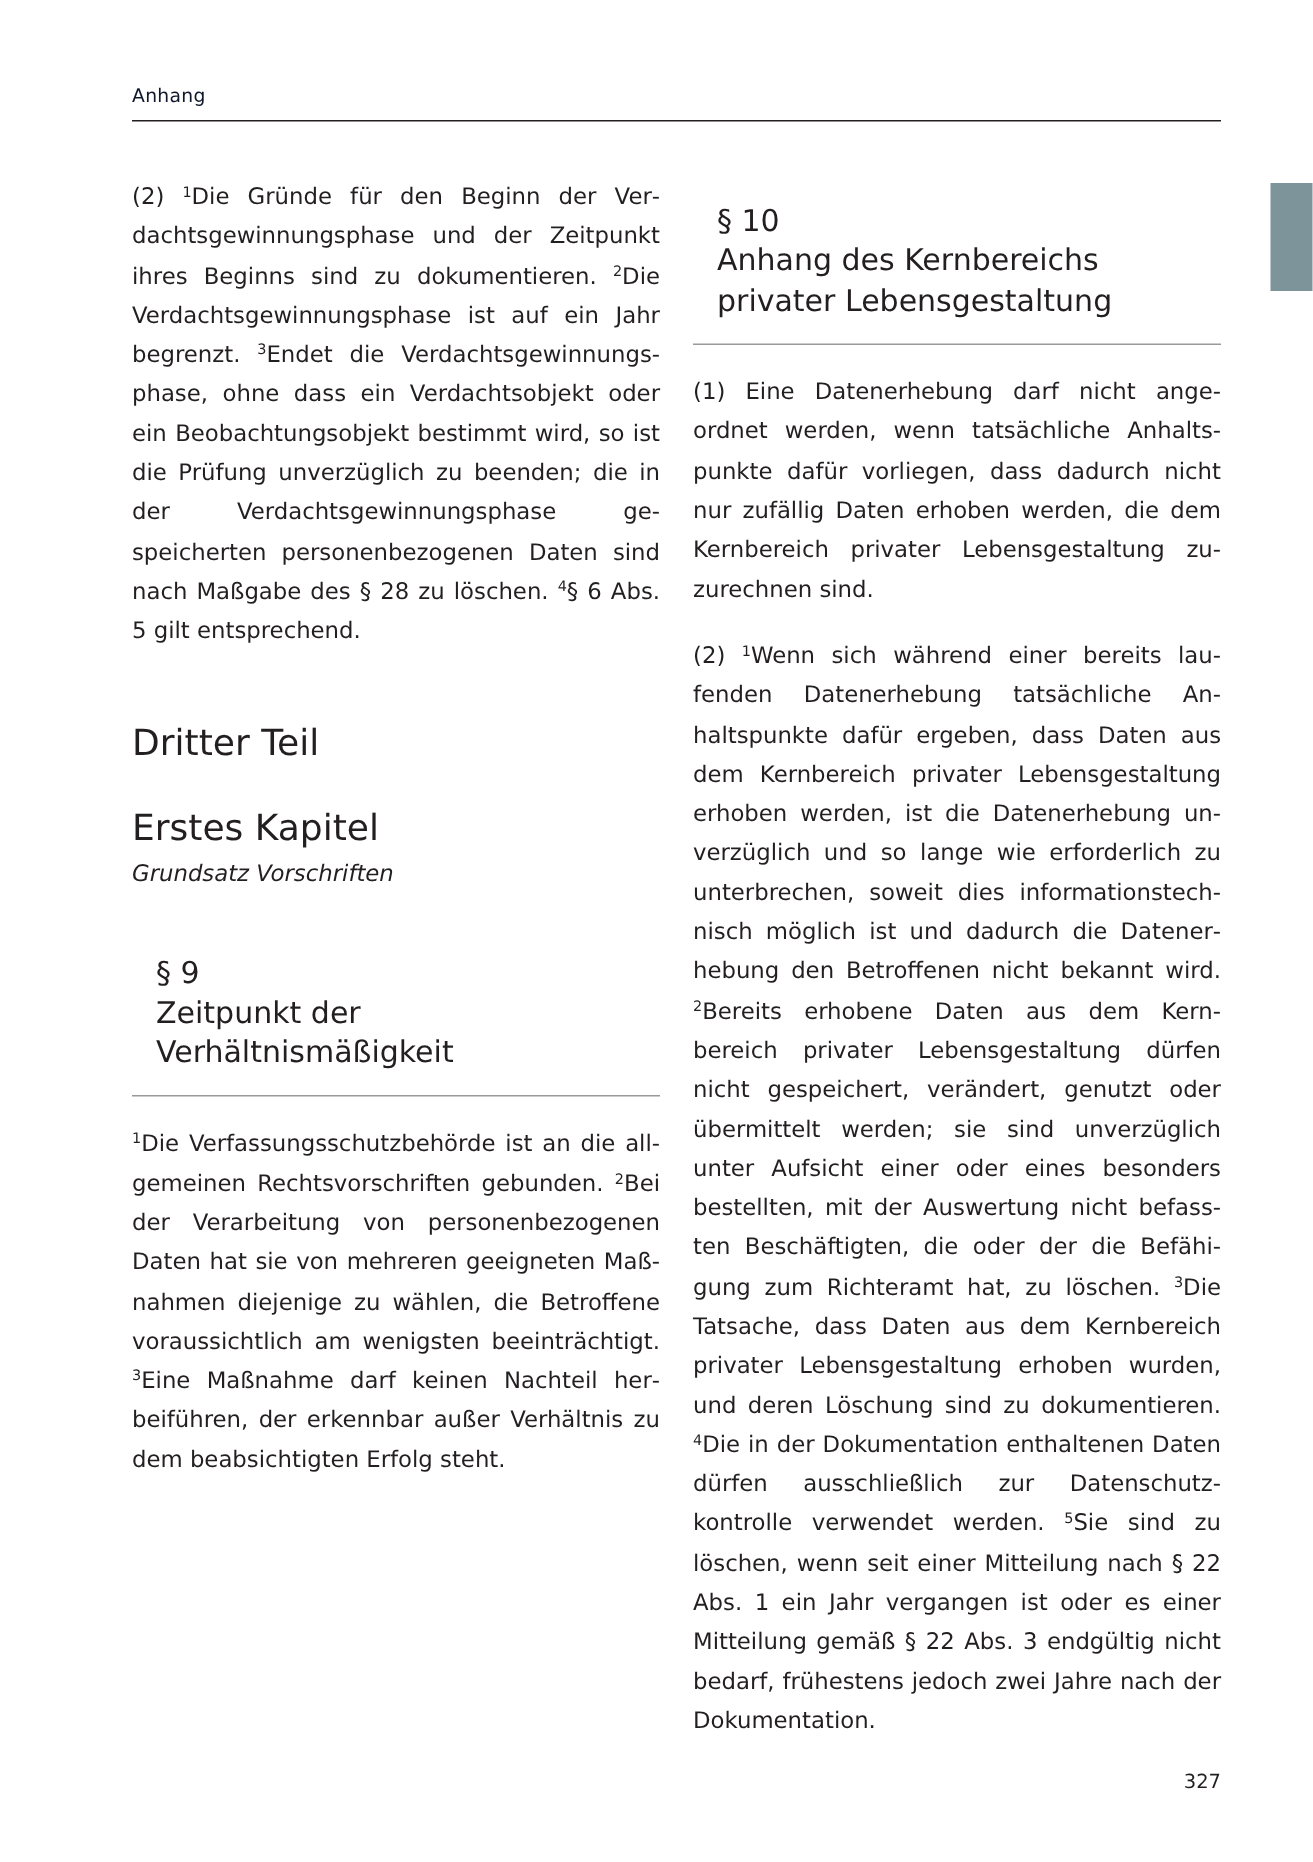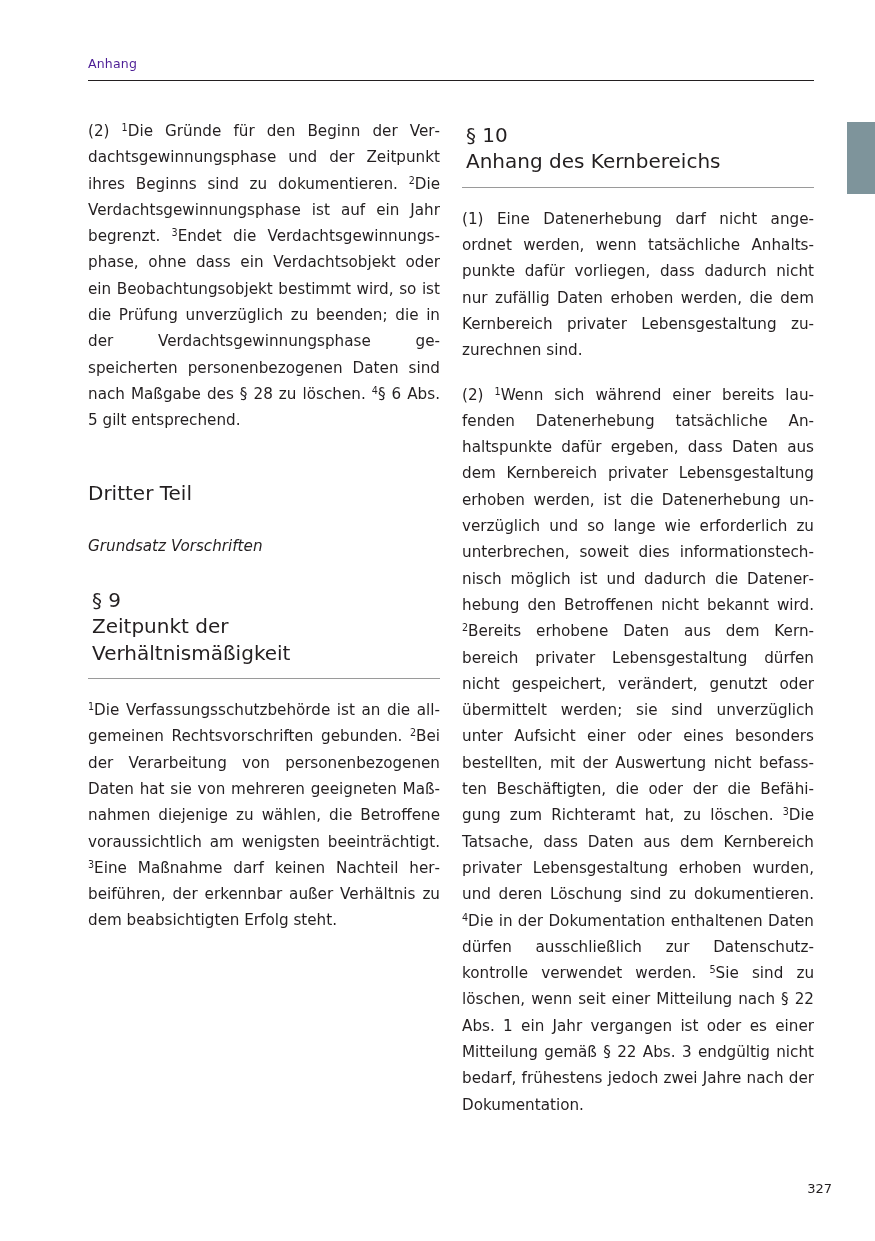--- a/index.html
+++ b/index.html
@@ -24,21 +24,21 @@
   
   .runhead {
     position: absolute;
     left: 88px;
     top: 56px;
     width: 726px;
   }
   .runhead-label {
     font-size: 12.5px;
     letter-spacing: 0.2px;
-    color: #4c1d95;
+    color: #0f172a;
     line-height: 1.2;
   }
   .runhead-rule {
     margin-top: 9px;
     border-bottom: 1px solid #231f20;
     width: 726px;
   }
 
   
   .side-tab {
@@ -70,50 +70,50 @@
   p + p { margin-top: 18px; }
 
   .sup {
     font-size: 9.6px;
     vertical-align: 0.52em;
     line-height: 0;
   }
 
   
   .part-title {
-    font-size: 20px;
+    font-size: 24px;
     line-height: 1.3;
     font-weight: 400;
     margin: 0;
   }
   .part-sub {
     font-size: 15.2px;
     font-style: italic;
     line-height: 1.4;
     margin: 4px 0 0 0;
   }
   .block-gap-lg { height: 46px; }
   .block-gap-md { height: 26px; }
 
   .para-head {
     font-size: 20px;
     line-height: 1.32;
     font-weight: 400;
-    margin: 4px;
+    margin: 16px;
   }
   .head-rule {
     border-bottom: 1px solid #9a9a9a;
     margin-top: 12px;
     margin-bottom: 18px;
     width: 100%;
   }
 
   .folio {
     position: absolute;
-    right: 43px;
+    right: 61px;
     bottom: 45px;
     font-size: 13px;
     color: #231f20;
   }
 </style>
 </head>
 <body>
 
 <div class="page">
 
@@ -127,40 +127,42 @@
   <div class="col col-left">
 
     <p><span>(2)</span> <span class="sup">1</span><span>Die Gründe für den Beginn der Ver­dachtsgewinnungsphase und der Zeitpunkt ihres Beginns sind zu dokumentieren. </span><span class="sup">2</span><span>Die Verdachtsgewinnungsphase ist auf ein Jahr begrenzt. </span><span class="sup">3</span><span>Endet die Verdachtsgewinnungs­phase, ohne dass ein Verdachtsobjekt oder ein Beobachtungsobjekt bestimmt wird, so ist die Prüfung unverzüglich zu beenden; die in der Verdachtsgewinnungsphase ge­speicherten personenbezogenen Daten sind nach Maßgabe des § 28 zu löschen. </span><span class="sup">4</span><span>§ 6 Abs. 5 gilt entsprechend.</span></p>
 
     <div class="block-gap-lg"></div>
 
     <h2 class="part-title">Dritter Teil</h2>
 
     <div class="block-gap-md"></div>
 
+    <h2 class="part-title">Erstes Kapitel</h2>
     <p class="part-sub">Grundsatz Vorschriften</p>
 
     <div class="block-gap-md"></div>
 
     <h3 class="para-head">
       <span>§ 9</span><br>
       <span>Zeitpunkt der</span><br>
       <span>Verhältnismäßigkeit</span>
     </h3>
     <div class="head-rule"></div>
 
     <p><span class="sup">1</span><span>Die Verfassungsschutzbehörde ist an die all­gemeinen Rechtsvorschriften gebunden. </span><span class="sup">2</span><span>Bei der Verarbeitung von personenbezogenen Daten hat sie von mehreren geeigneten Maß­nahmen diejenige zu wählen, die Betroffene voraussichtlich am wenigsten beeinträchtigt. </span><span class="sup">3</span><span>Eine Maßnahme darf keinen Nachteil her­beiführen, der erkennbar außer Verhältnis zu dem beabsichtigten Erfolg steht.</span></p>
 
   </div>
 
   <div class="col col-right">
 
     <h3 class="para-head">
       <span>§ 10</span><br>
       <span>Anhang des Kernbereichs</span><br>
+      <span>privater Lebensgestaltung</span>
     </h3>
     <div class="head-rule"></div>
 
     <p><span>(1)</span><span> Eine Datenerhebung darf nicht ange­ordnet werden, wenn tatsächliche Anhalts­punkte dafür vorliegen, dass dadurch nicht nur zufällig Daten erhoben werden, die dem Kernbereich privater Lebensgestaltung zu­zurechnen sind.</span></p>
 
     <p><span>(2)</span> <span class="sup">1</span><span>Wenn sich während einer bereits lau­fenden Datenerhebung tatsächliche An­haltspunkte dafür ergeben, dass Daten aus dem Kernbereich privater Lebensgestaltung erhoben werden, ist die Datenerhebung un­verzüglich und so lange wie erforderlich zu unterbrechen, soweit dies informationstech­nisch möglich ist und dadurch die Datener­hebung den Betroffenen nicht bekannt wird. </span><span class="sup">2</span><span>Bereits erhobene Daten aus dem Kern­bereich privater Lebensgestaltung dürfen nicht gespeichert, verändert, genutzt oder übermittelt werden; sie sind unverzüglich unter Aufsicht einer oder eines besonders bestellten, mit der Auswertung nicht befass­ten Beschäftigten, die oder der die Befähi­gung zum Richteramt hat, zu löschen. </span><span class="sup">3</span><span>Die Tatsache, dass Daten aus dem Kernbereich privater Lebensgestaltung erhoben wurden, und deren Löschung sind zu dokumentieren. </span><span class="sup">4</span><span>Die in der Dokumentation enthaltenen Da­ten dürfen ausschließlich zur Datenschutz­kontrolle verwendet werden. </span><span class="sup">5</span><span>Sie sind zu löschen, wenn seit einer Mitteilung nach § 22 Abs. 1 ein Jahr vergangen ist oder es ei­ner Mitteilung gemäß § 22 Abs. 3 endgültig nicht bedarf, frühestens jedoch zwei Jahre nach der Dokumentation.</span></p>
 
   </div>
 
   <div class="folio">327</div>

